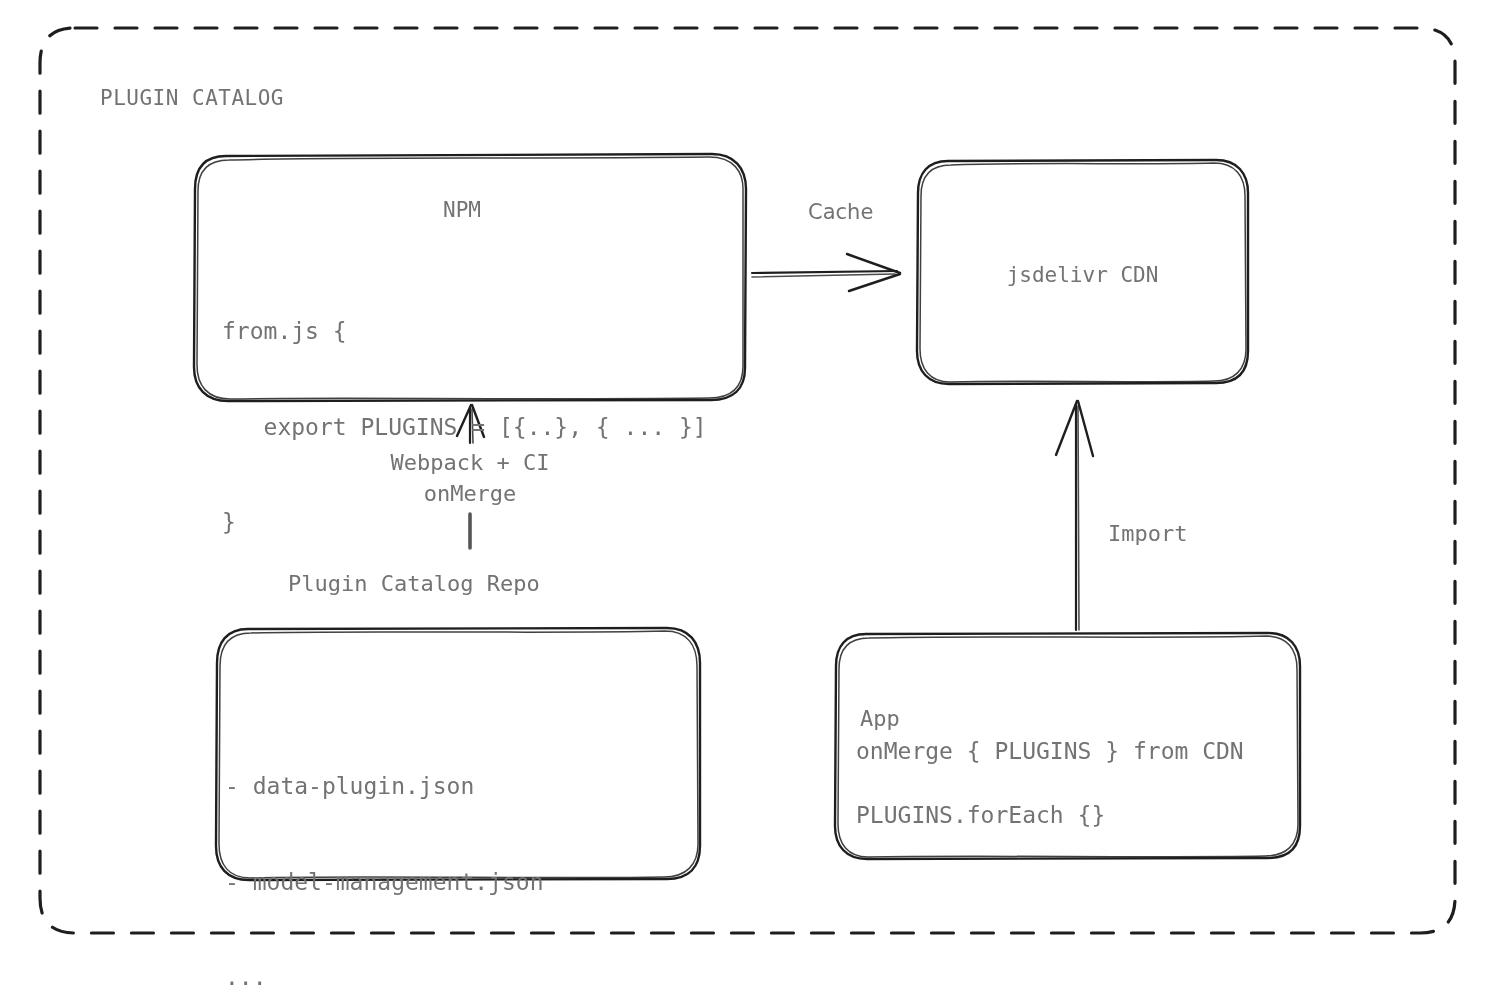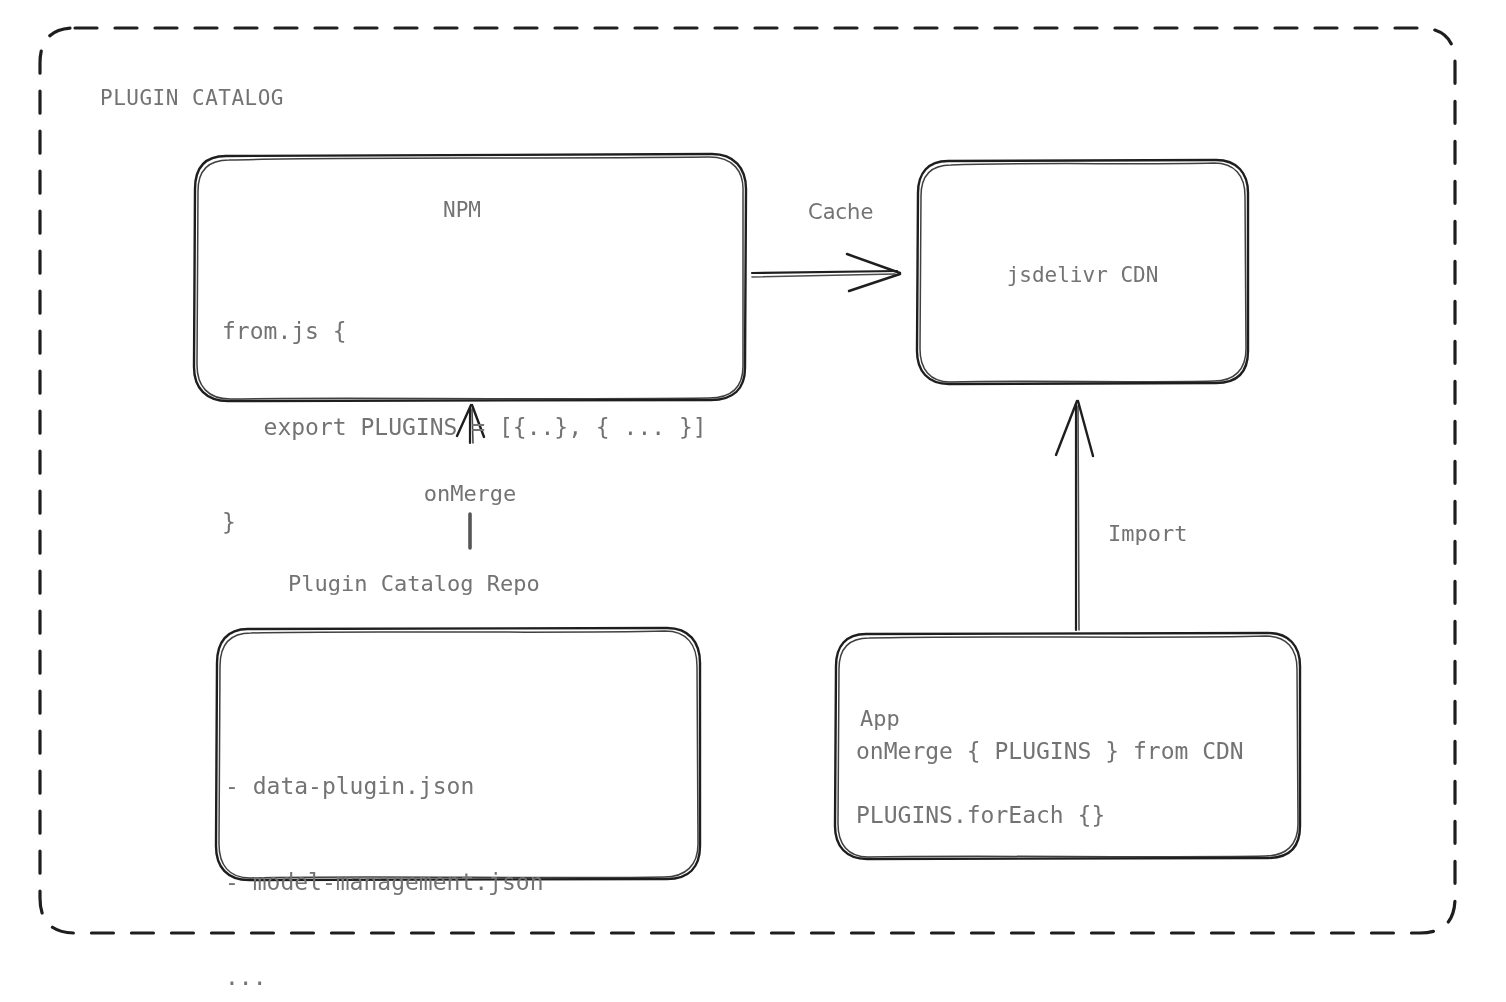--- a/index.html
+++ b/index.html
@@ -177,20 +177,21 @@
   <div class="lbl box-code" style="left:222px; top:253px;">
     <span class="code-line">from.js {</span>
     <span class="code-line">   export PLUGINS = [{..}, { ... }]</span>
     <span class="code-line">}</span>
   </div>
 
   <div class="lbl box-title-center" style="left:917px; top:261px; width:331px;">jsdelivr CDN</div>
 
   <div class="lbl edge-label-sans" style="left:789px; top:198px;margin-left:19px;">Cache</div>
 
+  <div class="lbl std-label" style="left:350px; top:448px; width:240px; text-align:center;">Webpack + CI</div>
   <div class="lbl std-label" style="left:350px; top:479px; width:240px; text-align:center;">onMerge</div>
 
   <div class="lbl std-label" style="left:288px; top:569px;">Plugin Catalog Repo</div>
 
   <div class="lbl box-code" style="left:225px; top:708px;">
     <span class="code-line">- data-plugin.json</span>
     <span class="code-line">- model-management.json</span>
     <span class="code-line">...</span>
   </div>
 

